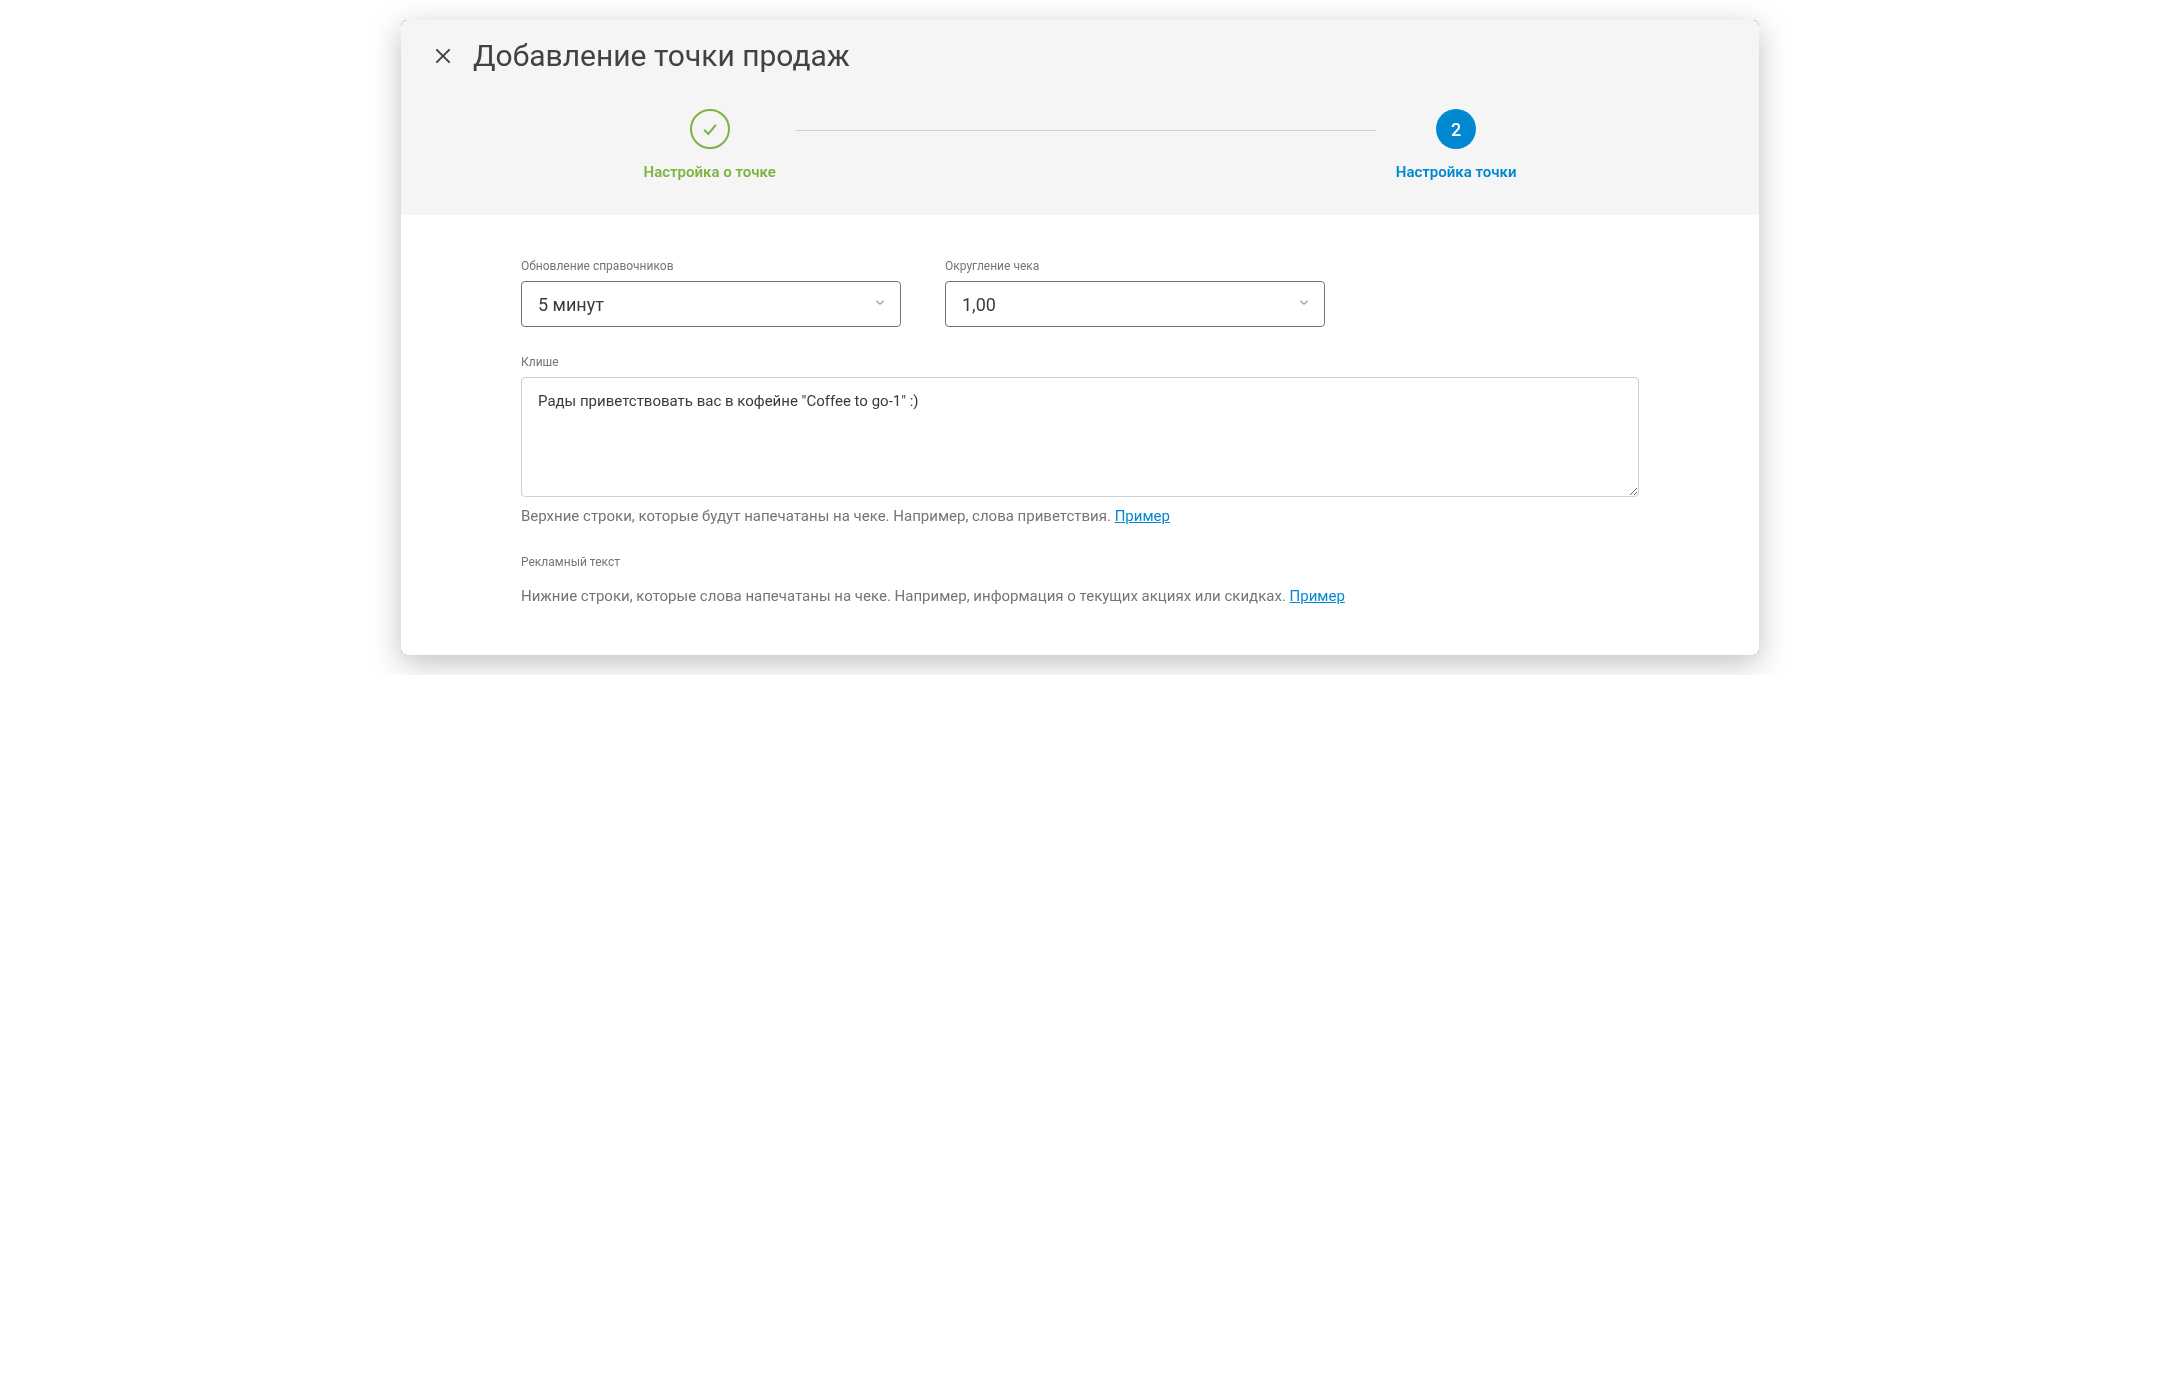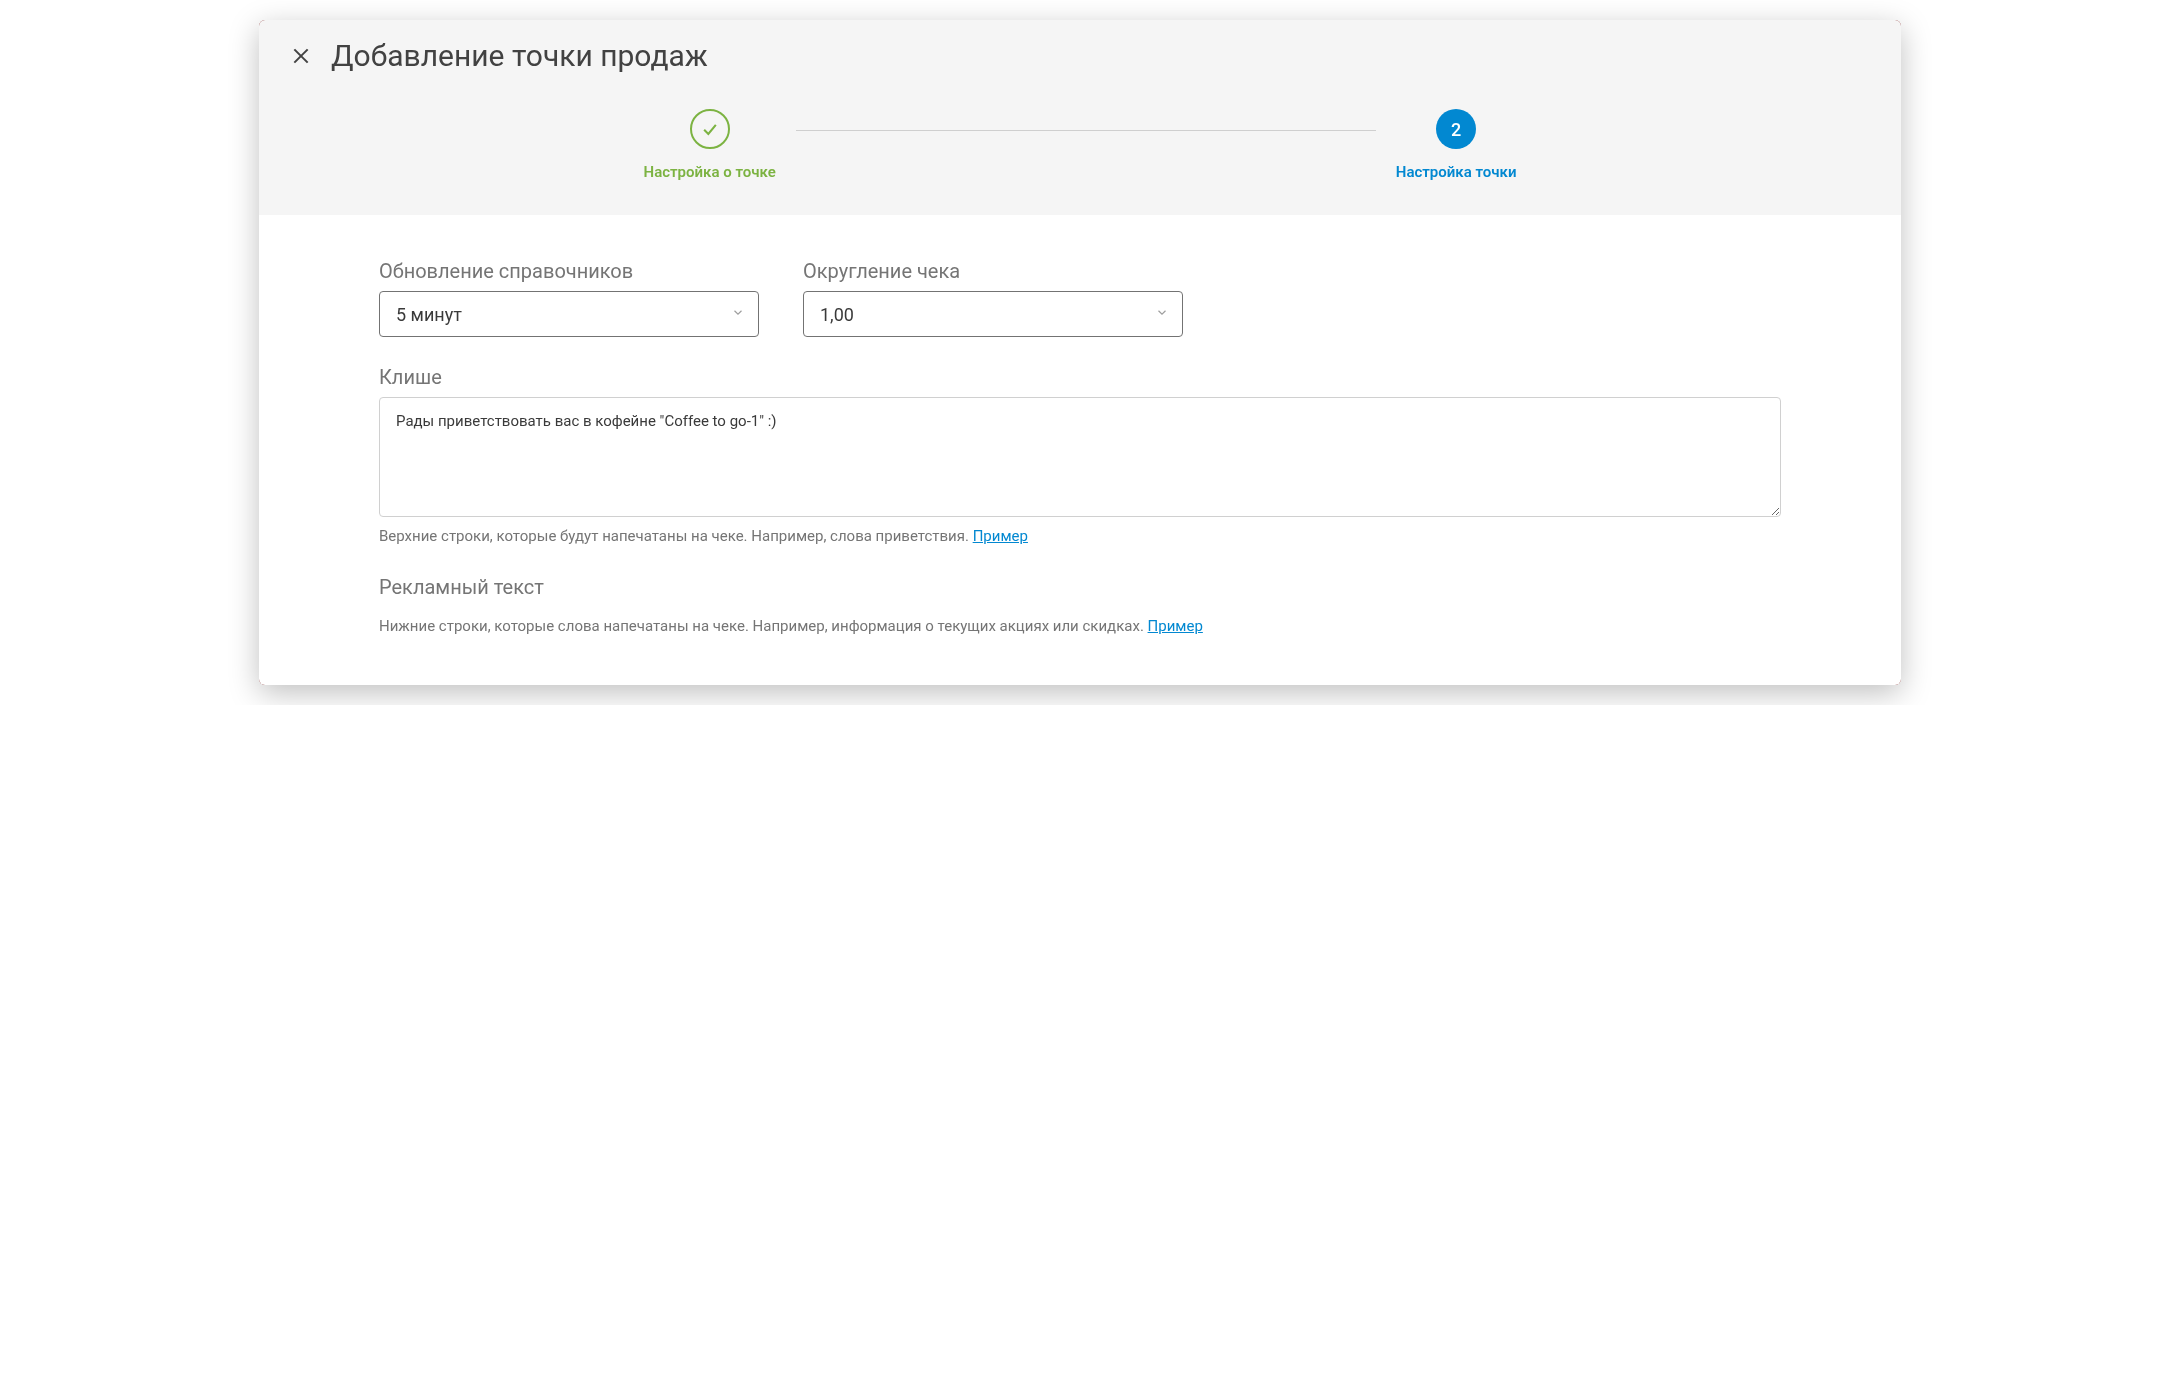--- a/index.html
+++ b/index.html
@@ -9,21 +9,21 @@
     }
     body {
       font-family: -apple-system, BlinkMacSystemFont, "Segoe UI", Roboto, Arial, sans-serif;
       background: #ffffff;
       display: flex;
       justify-content: center;
       align-items: flex-start;
       padding: 20px;
     }
     .modal {
-      width: 1642px;
+      width: 1358px;
       background: #7f1d1d;
       border-radius: 6px;
       box-shadow: 0 8px 30px rgba(0,0,0,0.25);
       overflow: hidden;
     }
     .modal-header {
       background: #f5f5f5;
       padding: 18px 30px 0 30px;
     }
     .header-top {
@@ -121,21 +121,21 @@
       display: flex;
       flex-direction: column;
     }
     .field.half {
       width: 380px;
     }
     .field.full {
       width: 100%;
     }
     .field-label {
-      font-size: 20px;
+      font-size: 12px;
       color: #757575;
       margin-bottom: 8px;
     }
     .select-wrap {
       position: relative;
     }
     .select {
       width: 100%;
       height: 46px;
       border: 1px solid #737373;

